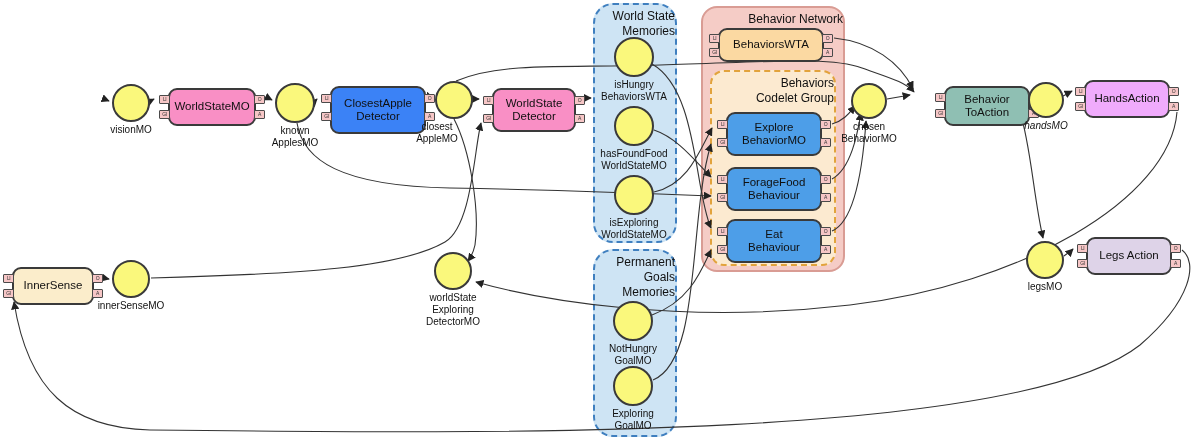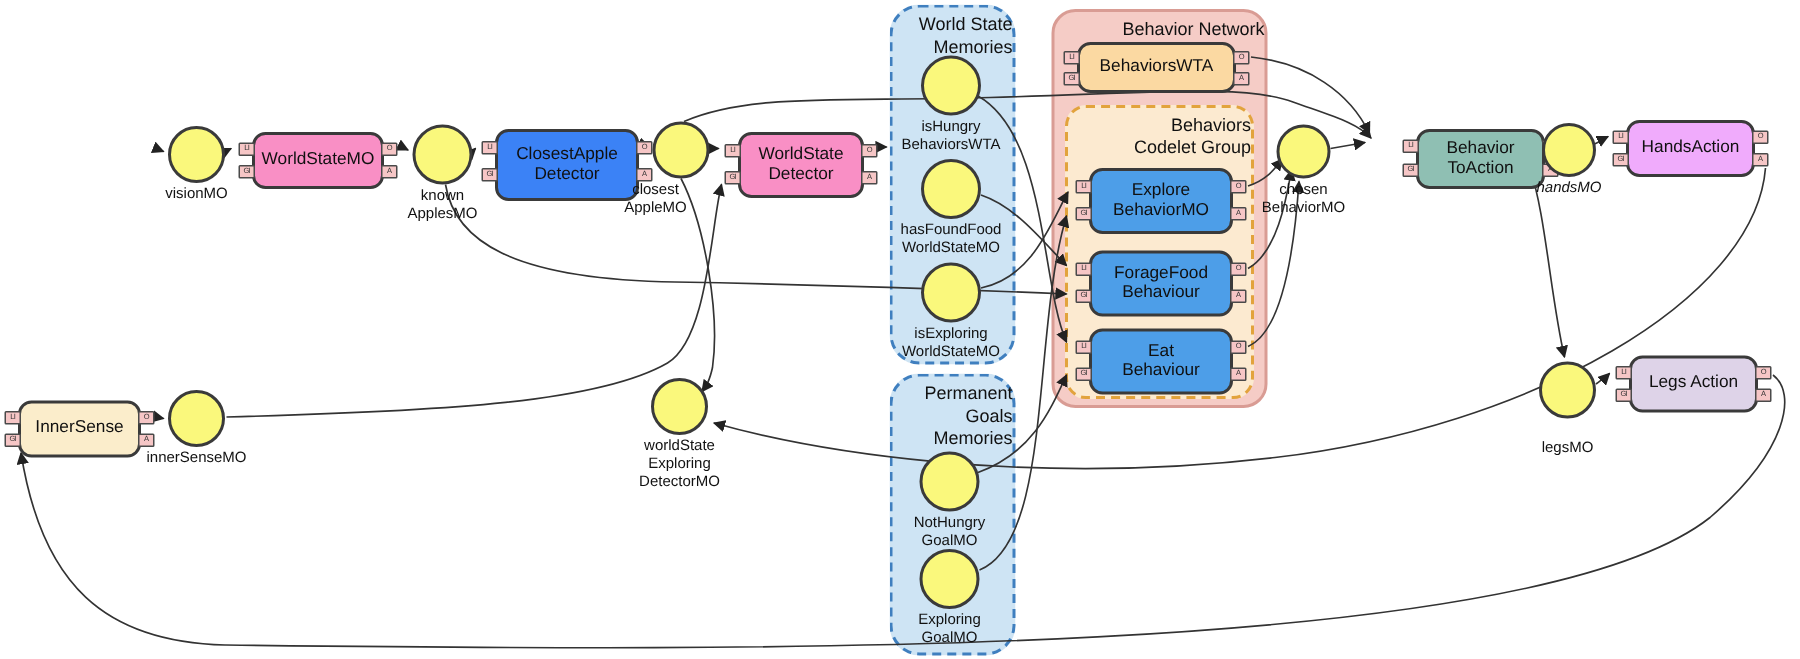--- a/index.html
+++ b/index.html
@@ -177,21 +177,21 @@
 WorldStateMO</div>
     <div class="memory" style="left: 614px; top: 175px; width: 40px; height: 40px;"></div>
     <div class="memory-label" style="left: 582px; top: 217px; width: 104px;">isExploring
 WorldStateMO</div>
     <div class="memory" style="left: 851px; top: 83px; width: 36px; height: 36px;"></div>
     <div class="memory-label" style="left: 817px; top: 121px; width: 104px;">chosen
 BehaviorMO</div>
     <div class="memory" style="left: 1028px; top: 82px; width: 36px; height: 36px;"></div>
     <div class="memory-label" style="left: 994px; top: 120px; width: 104px; font-style: italic;">handsMO</div>
     <div class="memory" style="left: 1026px; top: 241px; width: 38px; height: 38px;"></div>
-    <div class="memory-label" style="left: 993px; top: 293px; width: 104px;">legsMO</div>
+    <div class="memory-label" style="left: 993px; top: 281px; width: 104px;">legsMO</div>
     <div class="memory" style="left: 112px; top: 260px; width: 38px; height: 38px;"></div>
     <div class="memory-label" style="left: 79px; top: 300px; width: 104px;">innerSenseMO</div>
     <div class="memory" style="left: 434px; top: 252px; width: 38px; height: 38px;"></div>
     <div class="memory-label" style="left: 401px; top: 292px; width: 104px;">worldState
 Exploring
 DetectorMO</div>
     <div class="memory" style="left: 613px; top: 301px; width: 40px; height: 40px;"></div>
     <div class="memory-label" style="left: 581px; top: 343px; width: 104px;">NotHungry
 GoalMO</div>
     <div class="memory" style="left: 613px; top: 366px; width: 40px; height: 40px;"></div>

